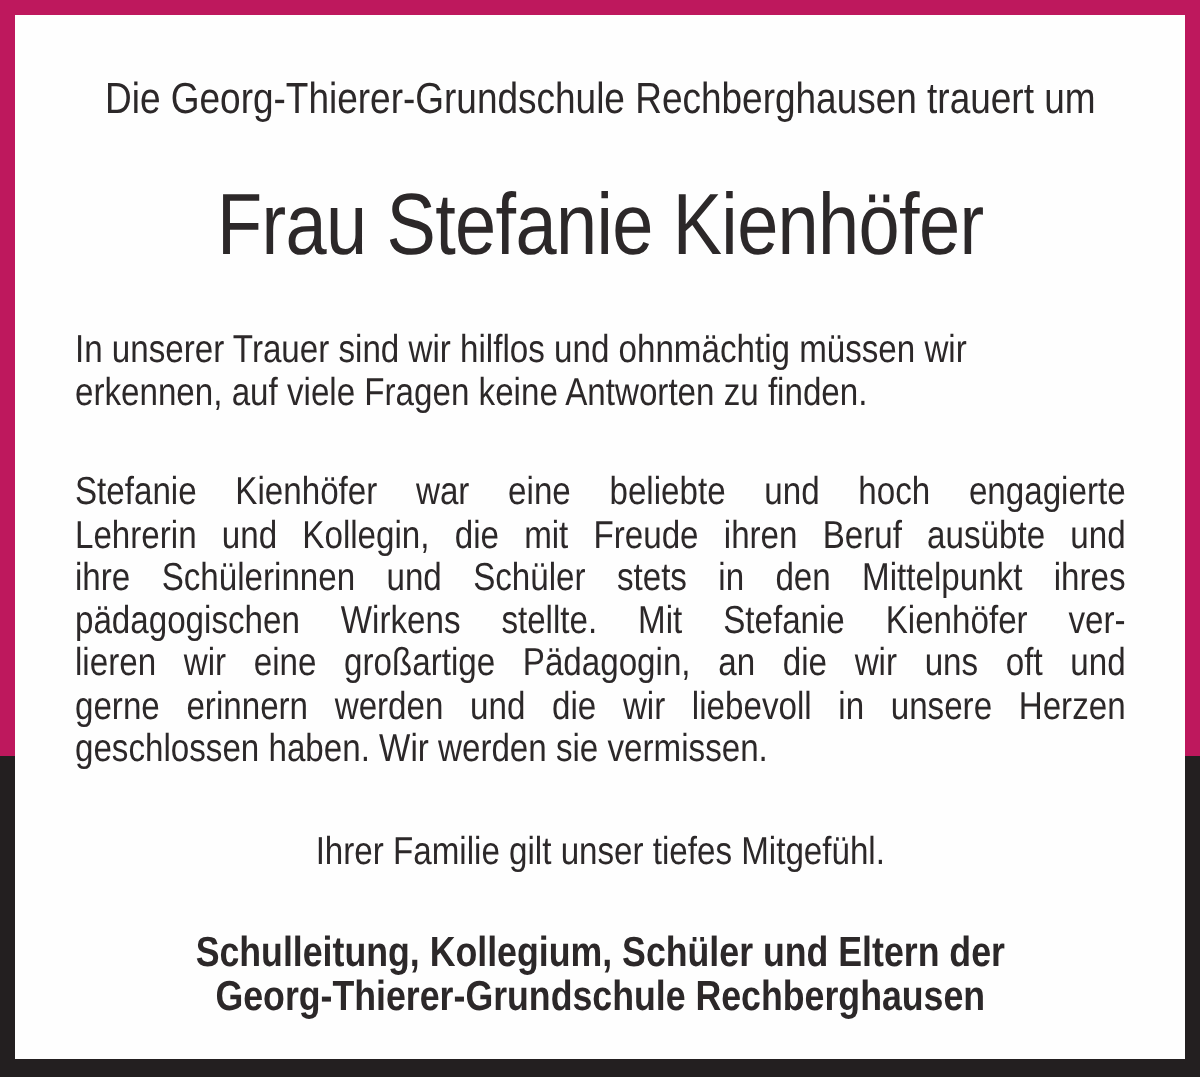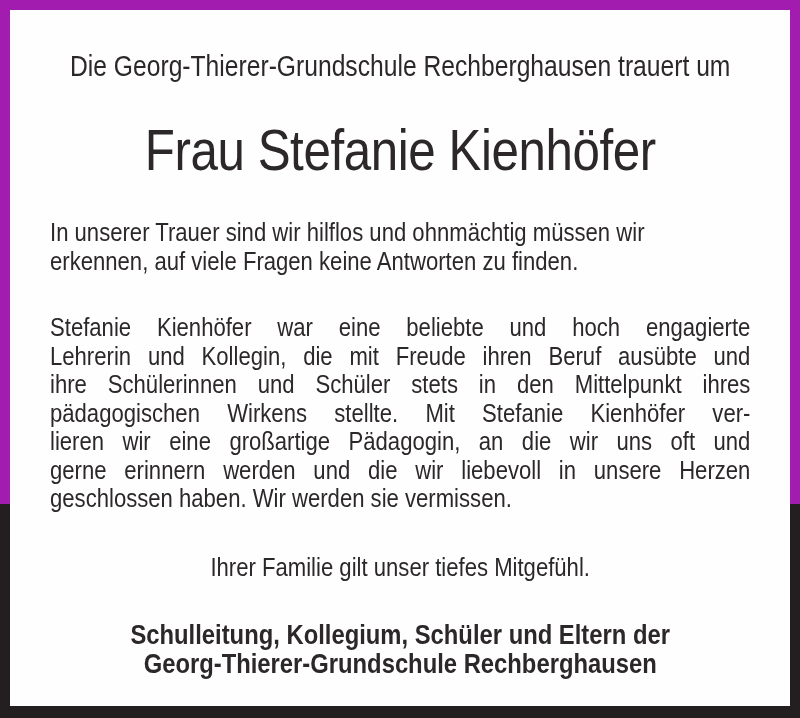--- a/index.html
+++ b/index.html
@@ -11,21 +11,21 @@
     height: 718px;
     background: #231f20;
     font-family: "Liberation Sans", sans-serif;
     color: #2c2829;
     overflow: hidden;
   }
   .page {
     position: relative;
     width: 800px;
     height: 504px;
-    background: #a21caf;
+    background: #be185d;
   }
   .sheet {
     position: absolute;
     left: 10px;
     top: 10px;
     width: 780px;
     height: 696px;
     background: #fefefe;
     overflow: hidden;
   }

